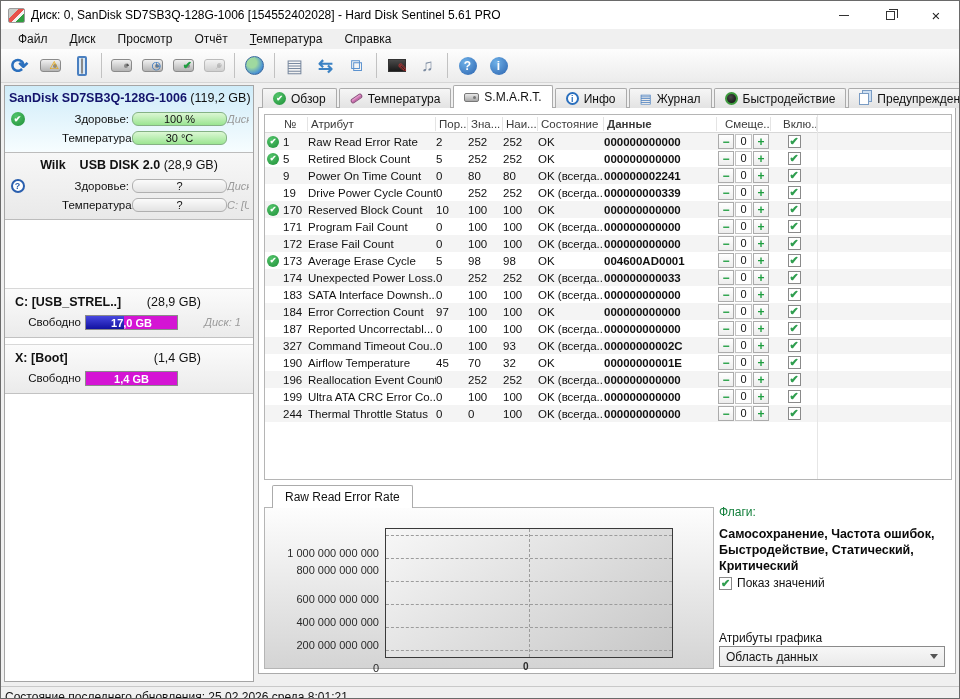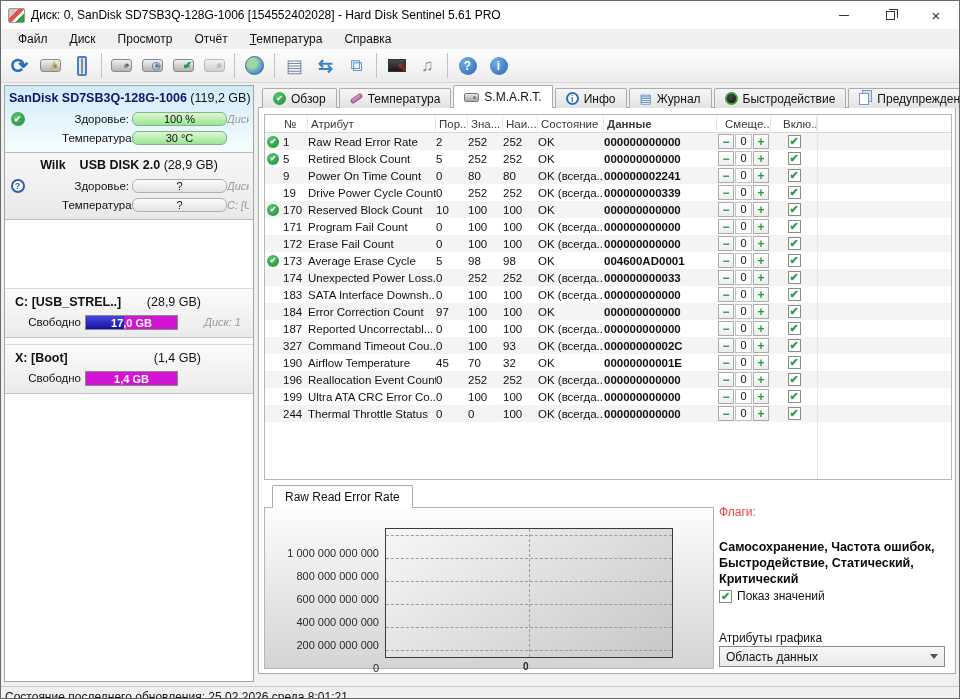--- a/index.html
+++ b/index.html
@@ -109,21 +109,21 @@
   .subtab { position:absolute; left:8px; top:0; height:23px; padding:0 12px; background:#fff; border:1px solid #ababab; border-bottom:none; display:flex; align-items:center; font-size:12px; z-index:2; border-radius:2px 2px 0 0; }
   .chart-body { position:absolute; left:0; right:0; top:22px; bottom:0; border:1px solid #b5b5b5; background:linear-gradient(#fdfdfd,#d4d4d4); }
   .plot { position:absolute; left:120px; top:20px; width:288px; height:130px; border:1px solid #3a3a3a; background:linear-gradient(145deg,#f7f7f7,#c7c7c7); }
   .gridline { position:absolute; left:0; right:0; height:0; border-top:1px dashed #9c9c9c; }
   .vline { position:absolute; top:0; bottom:0; left:143px; width:0; border-left:1px dashed #9c9c9c; }
   .ytick { position:absolute; right:334px; width:110px; text-align:right; font-size:11px; color:#2a2a2a; }
   .xtick { position:absolute; left:258px; top:153px; font-size:10px; font-weight:bold; color:#2a2a2a; }
 
   
   .flags-panel { position:absolute; left:460px; top:397px; width:234px; height:164px; font-size:12px; }
-  .flags-label { margin-bottom:20px; color:#ef4444; }
+  .flags-label { margin-bottom:7px; color:#15803d; }
   .flags-text { font-weight:bold; font-size:12.5px; line-height:16px; color:#0a0a0a; }
   .cb-row { display:flex; align-items:center; gap:5px; margin-top:2px; }
   .attr-label { position:absolute; left:0; top:126px; }
   .combo { position:absolute; left:0; top:141px; width:226px; height:21px; border:1px solid #8a8a8a; background:linear-gradient(#f7f7f7,#eaeaea); display:flex; align-items:center; padding:0 6px; }
   .combo .caret { margin-left:auto; width:0; height:0; border-left:4px solid transparent; border-right:4px solid transparent; border-top:5px solid #555; }
 
   
   .statusbar { position:absolute; left:0; right:0; top:685px; height:14px; background:#f0f0f0; border-top:1px solid #c9c9c9; overflow:hidden; }
   .statusbar span { display:block; padding:3px 0 0 4px; font-size:12px; color:#111; white-space:nowrap; }
 </style>
@@ -698,21 +698,21 @@
       <div class="plot">
         <span class="gridline" style="top:6px"></span>
         <span class="gridline" style="top:29px"></span>
         <span class="gridline" style="top:52px"></span>
         <span class="gridline" style="top:75px"></span>
         <span class="gridline" style="top:98px"></span>
         <span class="gridline" style="top:121px"></span>
         <span class="vline"></span>
       </div>
       <span class="ytick" style="top:39px">1 000 000 000 000</span>
-      <span class="ytick" style="top:62px">800 000 000 000</span>
+      <span class="ytick" style="top:56px">800 000 000 000</span>
       <span class="ytick" style="top:85px">600 000 000 000</span>
       <span class="ytick" style="top:108px">400 000 000 000</span>
       <span class="ytick" style="top:131px">200 000 000 000</span>
       <span class="ytick" style="top:154px">0</span>
       <span class="xtick">0</span>
     </div>
   </div>
 
   <div class="flags-panel">
     <div class="flags-label">Флаги:</div>

